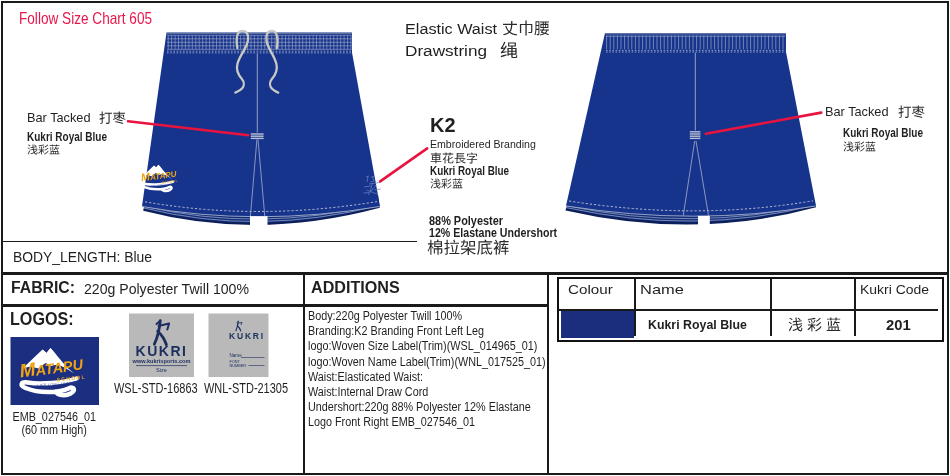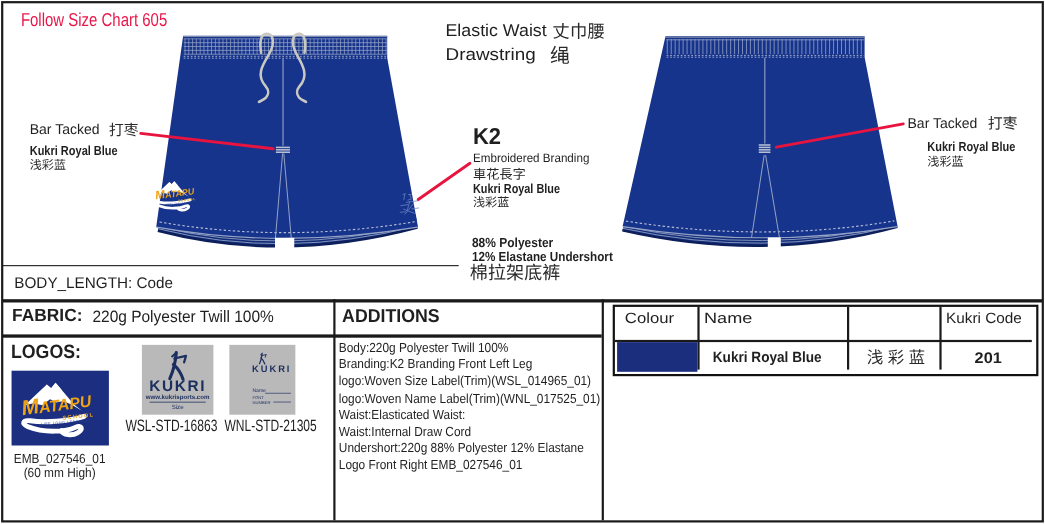--- a/index.html
+++ b/index.html
@@ -256,21 +256,21 @@
       </svg></div>
 <div style="position:absolute;left:430px;top:164.9px;font-size:12px;font-weight:bold;color:#1f1f1f;line-height:1;white-space:nowrap;transform:scaleX(0.823);transform-origin:left top;">Kukri Royal Blue</div>
 <div style="position:absolute;left:430px;top:178.2px;line-height:0"><svg width="33.0" height="12.1" viewBox="0 0 33.0 12.1">
         <path d="M7.0 1.1C7.6 1.5 8.3 2.0 8.7 2.4L9.2 1.8C8.8 1.5 8.1 1.0 7.5 0.6ZM1.0 1.1C1.7 1.5 2.5 2.0 2.9 2.4L3.4 1.8C3.0 1.4 2.1 0.9 1.5 0.6ZM0.4 4.1C1.1 4.4 1.9 5.0 2.3 5.3L2.8 4.7C2.4 4.3 1.6 3.8 0.9 3.5ZM0.7 9.9 1.4 10.4C2.0 9.4 2.6 8.0 3.1 6.8L2.5 6.3C1.9 7.6 1.2 9.1 0.7 9.9ZM9.6 5.8C9.1 6.5 8.3 7.2 7.5 7.8C7.2 7.2 7.0 6.6 6.9 5.8L10.4 5.4L10.3 4.6L6.7 5.1C6.7 4.6 6.6 4.1 6.5 3.6L10.0 3.2L9.9 2.4L6.5 2.8C6.4 2.1 6.4 1.3 6.4 0.5H5.5C5.5 1.3 5.6 2.1 5.6 2.9L3.5 3.2L3.6 3.9L5.7 3.7C5.8 4.2 5.8 4.7 5.9 5.2L3.3 5.5L3.4 6.3L6.0 5.9C6.2 6.8 6.5 7.6 6.7 8.2C5.7 8.8 4.5 9.3 3.3 9.6C3.5 9.8 3.7 10.1 3.8 10.3C4.9 10.0 6.1 9.5 7.1 8.9C7.6 10.0 8.3 10.6 9.2 10.6C10.1 10.6 10.4 10.0 10.5 8.2C10.3 8.1 10.0 8.0 9.8 7.8C9.8 9.2 9.6 9.7 9.3 9.7C8.7 9.7 8.2 9.3 7.8 8.5C8.8 7.8 9.7 7.1 10.4 6.1Z M16.8 0.6C15.5 0.9 13.4 1.2 11.6 1.4C11.6 1.6 11.7 1.9 11.8 2.1C13.6 1.9 15.9 1.7 17.3 1.3ZM11.9 2.8C12.3 3.3 12.7 4.1 12.8 4.6L13.5 4.2C13.3 3.8 12.9 3.0 12.5 2.5ZM13.8 2.4C14.1 2.9 14.4 3.7 14.5 4.2L15.2 3.9C15.1 3.4 14.8 2.7 14.5 2.2ZM16.5 2.2C16.2 2.8 15.8 3.7 15.5 4.3L16.1 4.5C16.5 4.0 16.9 3.1 17.3 2.4ZM20.3 0.6C19.7 1.5 18.5 2.4 17.5 2.9C17.7 3.0 18.0 3.3 18.1 3.5C19.2 2.9 20.4 1.9 21.1 1.0ZM20.6 3.7C19.9 4.5 18.6 5.5 17.6 6.0C17.8 6.2 18.1 6.4 18.2 6.6C19.3 6.0 20.6 5.0 21.4 4.0ZM20.9 6.8C20.1 8.1 18.6 9.2 17.0 9.9C17.2 10.1 17.4 10.3 17.6 10.6C19.2 9.8 20.8 8.6 21.7 7.1ZM15.0 6.2H15.0L15.0 6.3ZM14.2 4.3V5.5H11.6V6.2H13.9C13.3 7.3 12.3 8.5 11.3 9.0C11.5 9.2 11.7 9.5 11.8 9.8C12.6 9.2 13.5 8.2 14.2 7.2V10.5H15.0V7.0C15.6 7.6 16.3 8.3 16.6 8.7L17.1 8.2C16.8 7.6 15.9 6.8 15.2 6.2H17.3V5.5H15.0V4.3Z M29.2 4.9C29.7 5.4 30.2 6.3 30.4 6.8L31.1 6.4C30.9 5.9 30.3 5.1 29.8 4.5ZM25.5 2.9V6.7H26.3V2.9ZM23.4 3.3V6.4H24.2V3.3ZM29.0 0.4V1.2H26.0V0.4H25.2V1.2H22.6V1.9H25.2V2.6H26.0V1.9H29.0V2.6H29.8V1.9H32.4V1.2H29.8V0.4ZM28.4 2.7C28.1 3.8 27.6 5.0 26.9 5.7C27.1 5.8 27.5 6.1 27.6 6.2C28.0 5.7 28.3 5.1 28.6 4.4H32.0V3.7H28.9C29.0 3.4 29.1 3.1 29.2 2.8ZM23.7 7.1V9.5H22.5V10.3H32.5V9.5H31.4V7.1ZM24.5 9.5V7.7H26.0V9.5ZM26.7 9.5V7.7H28.3V9.5ZM29.0 9.5V7.7H30.5V9.5Z" fill="#2a2a2a"></path>
       </svg></div>
 <div style="position:absolute;left:428.7px;top:215.1px;font-size:12px;font-weight:bold;color:#1f1f1f;line-height:1;white-space:nowrap;transform:scaleX(0.909);transform-origin:left top;">88% Polyester</div>
 <div style="position:absolute;left:428.7px;top:226.6px;font-size:12px;font-weight:bold;color:#1f1f1f;line-height:1;white-space:nowrap;transform:scaleX(0.885);transform-origin:left top;">12% Elastane Undershort</div>
 <div style="position:absolute;left:426.5px;top:238.7px;line-height:0"><svg width="82.5" height="18.2" viewBox="0 0 82.5 18.2">
         <path d="M8.3 5.5H13.8V6.9H8.3ZM8.3 3.2H13.8V4.6H8.3ZM7.2 2.2V7.9H10.4V9.3H6.8V14.5H7.9V10.4H10.4V15.8H11.6V10.4H14.1V13.3C14.1 13.4 14.1 13.5 13.9 13.5C13.7 13.5 13.2 13.5 12.6 13.5C12.7 13.8 12.9 14.2 12.9 14.5C13.8 14.5 14.4 14.5 14.8 14.3C15.2 14.2 15.3 13.8 15.3 13.3V9.3H11.6V7.9H15.0V2.2H11.2C11.3 1.8 11.5 1.3 11.7 0.8L10.3 0.6C10.2 1.1 10.1 1.7 9.9 2.2ZM3.3 0.7V4.2H0.9V5.4H3.1C2.6 7.6 1.6 10.2 0.6 11.6C0.8 11.9 1.1 12.4 1.2 12.8C2.0 11.7 2.7 9.9 3.3 8.1V15.8H4.4V7.6C5.0 8.4 5.6 9.4 5.9 9.9L6.6 8.9C6.3 8.5 4.9 6.7 4.4 6.2V5.4H6.6V4.2H4.4V0.7Z M23.1 3.7V4.8H32.0V3.7ZM24.2 6.1C24.8 8.4 25.2 11.5 25.4 13.2L26.6 12.9C26.4 11.2 25.9 8.2 25.3 5.9ZM26.2 0.9C26.5 1.7 26.8 2.8 26.9 3.5L28.2 3.1C28.0 2.4 27.7 1.4 27.3 0.5ZM22.3 14.0V15.1H32.4V14.0H29.1C29.7 11.7 30.4 8.5 30.8 6.0L29.5 5.7C29.2 8.2 28.5 11.7 27.9 14.0ZM19.5 0.7V4.0H17.4V5.1H19.5V8.8C18.6 9.0 17.9 9.2 17.2 9.4L17.6 10.6L19.5 10.0V14.4C19.5 14.6 19.4 14.7 19.2 14.7C19.0 14.7 18.4 14.7 17.7 14.7C17.9 15.0 18.0 15.5 18.1 15.8C19.1 15.8 19.7 15.8 20.1 15.6C20.5 15.4 20.7 15.1 20.7 14.4V9.7L22.6 9.1L22.4 8.0L20.7 8.5V5.1H22.4V4.0H20.7V0.7Z M43.4 3.1H46.8V6.5H43.4ZM42.2 2.0V7.6H48.0V2.0ZM40.6 8.0V9.6H34.0V10.7H39.7C38.2 12.3 35.8 13.8 33.6 14.5C33.9 14.8 34.3 15.2 34.5 15.5C36.6 14.7 39.0 13.1 40.6 11.3V15.9H41.9V11.4C43.4 13.2 45.7 14.6 47.9 15.4C48.1 15.1 48.5 14.6 48.8 14.4C46.5 13.7 44.1 12.3 42.7 10.7H48.3V9.6H41.9V8.0ZM36.5 0.7C36.5 1.3 36.5 1.8 36.4 2.4H33.9V3.5H36.3C36.0 5.3 35.3 6.7 33.6 7.6C33.9 7.8 34.2 8.2 34.4 8.5C36.3 7.4 37.1 5.7 37.5 3.5H39.8C39.6 5.6 39.5 6.5 39.3 6.7C39.1 6.9 39.0 6.9 38.8 6.9C38.5 6.9 38.0 6.9 37.3 6.8C37.5 7.1 37.6 7.6 37.7 7.9C38.3 8.0 39.0 8.0 39.3 7.9C39.7 7.9 40.0 7.8 40.3 7.5C40.6 7.0 40.8 5.9 41.0 2.9C41.0 2.7 41.1 2.4 41.1 2.4H37.6C37.7 1.8 37.7 1.3 37.8 0.7Z M58.0 11.9C58.6 13.1 59.3 14.6 59.6 15.5L60.6 15.1C60.3 14.2 59.5 12.7 58.9 11.5ZM54.2 15.7C54.5 15.4 55.0 15.2 58.2 14.1C58.1 13.9 58.1 13.4 58.1 13.1L55.6 13.9V9.8H59.8C60.5 13.2 61.9 15.7 63.6 15.7C64.7 15.7 65.1 15.0 65.3 12.7C65.0 12.6 64.6 12.4 64.3 12.1C64.3 13.8 64.1 14.5 63.7 14.5C62.7 14.5 61.6 12.6 61.0 9.8H64.7V8.7H60.8C60.6 7.8 60.5 6.8 60.5 5.8C61.8 5.6 63.0 5.4 64.0 5.2L63.1 4.3C61.1 4.7 57.5 5.0 54.5 5.1V13.7C54.5 14.3 54.1 14.5 53.8 14.6C54.0 14.9 54.2 15.4 54.2 15.7ZM59.6 8.7H55.6V6.1C56.8 6.1 58.1 6.0 59.3 5.9C59.3 6.9 59.4 7.8 59.6 8.7ZM57.4 1.0C57.6 1.4 57.9 1.9 58.1 2.3H51.5V7.1C51.5 9.5 51.4 12.9 50.0 15.2C50.3 15.3 50.8 15.7 51.1 15.9C52.5 13.4 52.7 9.7 52.7 7.1V3.4H65.2V2.3H59.5C59.3 1.8 58.9 1.1 58.5 0.6Z M67.9 1.2C68.4 1.8 69.1 2.8 69.4 3.4L70.4 2.8C70.1 2.3 69.4 1.4 68.9 0.7ZM74.6 10.1C74.8 10.0 75.3 9.9 75.9 9.9H77.8V11.7H73.8V12.8H77.8V15.8H78.9V12.8H81.7V11.7H78.9V9.9H81.3V8.8H78.9V6.9H77.8V8.8H75.8C76.2 8.0 76.7 7.1 77.1 6.1H81.4V5.0H77.5L77.9 3.7L76.8 3.4C76.6 4.0 76.5 4.5 76.3 5.0H74.2V6.1H75.9C75.6 7.0 75.2 7.8 75.1 8.1C74.8 8.6 74.5 9.0 74.3 9.1C74.4 9.3 74.6 9.9 74.6 10.1ZM76.2 1.0C76.4 1.3 76.6 1.7 76.8 2.1H72.4V7.8C72.4 10.0 72.3 13.0 71.2 15.1C71.5 15.3 72.0 15.6 72.2 15.8C73.4 13.6 73.6 10.2 73.6 7.8V3.2H81.7V2.1H78.1C77.9 1.7 77.6 1.1 77.3 0.7ZM66.9 3.6V4.7H70.3C69.4 6.7 67.9 8.8 66.5 10.0C66.7 10.2 67.0 10.8 67.2 11.1C67.7 10.6 68.2 10.0 68.7 9.4V15.8H69.9V9.2C70.4 9.9 71.0 10.8 71.3 11.3L72.0 10.4L70.8 9.0L72.1 7.5L71.3 6.9C71.1 7.3 70.7 7.9 70.3 8.3L69.9 7.8V7.7C70.6 6.6 71.2 5.2 71.7 4.0L71.1 3.5L70.9 3.6Z" fill="#2a2a2a"></path>
       </svg></div>
-<div style="position:absolute;left:12.7px;top:249.9px;font-size:14px;font-weight:normal;color:#1f1f1f;line-height:1;white-space:nowrap;transform:scaleX(0.992);transform-origin:left top;">BODY_LENGTH: Code</div>
+<div style="position:absolute;left:12.7px;top:249.9px;font-size:14px;font-weight:normal;color:#1f1f1f;line-height:1;white-space:nowrap;transform:scaleX(0.992);transform-origin:left top;">BODY_LENGTH: Blue</div>
 <div style="position:absolute;left:10.8px;top:280.2px;font-size:16px;font-weight:bold;color:#1f1f1f;line-height:1;white-space:nowrap;transform:scaleX(0.986);transform-origin:left top;">FABRIC:</div>
 <div style="position:absolute;left:83.5px;top:281.0px;font-size:15px;font-weight:normal;color:#1f1f1f;line-height:1;white-space:nowrap;transform:scaleX(0.939);transform-origin:left top;">220g Polyester Twill 100%</div>
 <div style="position:absolute;left:311px;top:279.0px;font-size:17px;font-weight:bold;color:#1f1f1f;line-height:1;white-space:nowrap;transform:scaleX(0.949);transform-origin:left top;">ADDITIONS</div>
 <div style="position:absolute;left:308px;top:309.4px;font-size:12px;line-height:15.05px;color:#1f1f1f;white-space:nowrap;transform:scaleX(0.90);transform-origin:left top;">Body:220g Polyester Twill 100%<br>Branding:K2 Branding Front Left Leg<br>logo:Woven Size Label(Trim)(WSL_014965_01)<br>logo:Woven Name Label(Trim)(WNL_017525_01)<br>Waist:Elasticated Waist:<br>Waist:Internal Draw Cord<br>Undershort:220g 88% Polyester 12% Elastane<br>Logo Front Right EMB_027546_01</div>
 <div style="position:absolute;left:10.4px;top:310.9px;font-size:17.5px;font-weight:bold;color:#1f1f1f;line-height:1;white-space:nowrap;transform:scaleX(0.921);transform-origin:left top;">LOGOS:</div>
 <div style="position:absolute;left:10.5px;top:410.7px;width:96px;text-align:center;font-size:12px;line-height:13.2px;color:#1f1f1f;transform:scaleX(0.9);transform-origin:left top;">EMB_027546_01<br>(60 mm High)</div>
 <div style="position:absolute;left:114.4px;top:379.8px;font-size:15px;font-weight:normal;color:#1f1f1f;line-height:1;white-space:nowrap;transform:scaleX(0.732);transform-origin:left top;">WSL-STD-16863</div>
 <div style="position:absolute;left:204px;top:379.8px;font-size:15px;font-weight:normal;color:#1f1f1f;line-height:1;white-space:nowrap;transform:scaleX(0.73);transform-origin:left top;">WNL-STD-21305</div>
 <div style="position:absolute;left:568.4px;top:283.2px;font-size:13.5px;font-weight:normal;color:#1f1f1f;line-height:1;white-space:nowrap;transform:scaleX(1.127);transform-origin:left top;">Colour</div>
 <div style="position:absolute;left:639.6px;top:283.2px;font-size:13.5px;font-weight:normal;color:#1f1f1f;line-height:1;white-space:nowrap;transform:scaleX(1.219);transform-origin:left top;">Name</div>

